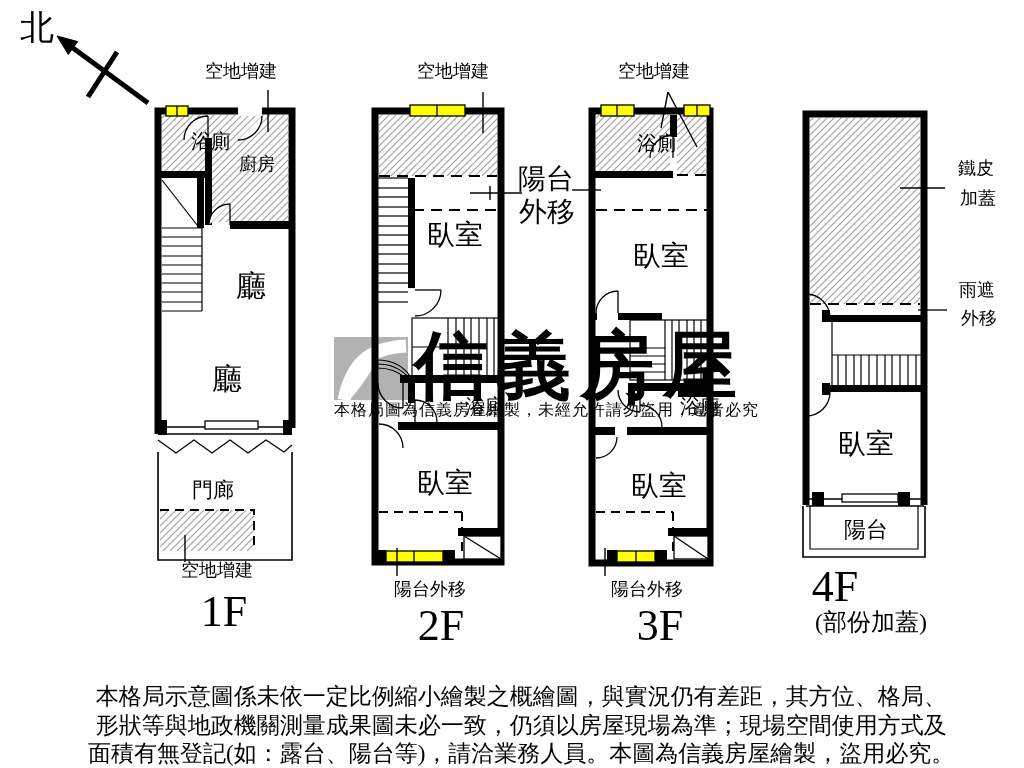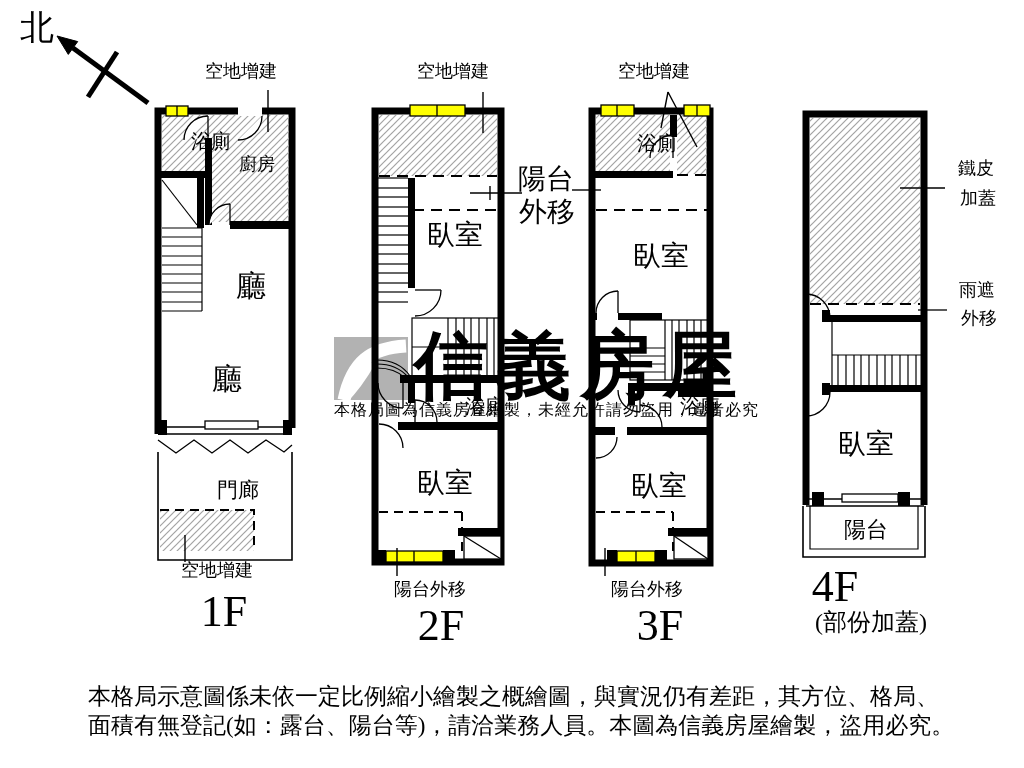--- a/index.html
+++ b/index.html
@@ -7,21 +7,21 @@
           font-family:"Liberation Serif","DejaVu Serif",serif;}
   .wm{position:absolute;z-index:1;color:#aeaeae;}
   .wm-brand{left:414px;top:328px;font-size:74px;font-weight:bold;letter-spacing:9px;white-space:nowrap;color:#b2b2b2;}
   .wm-notice{left:334px;top:402px;font-size:16px;letter-spacing:1px;white-space:nowrap;color:#bdbdbd;}
   svg.plan{position:absolute;left:0;top:0;z-index:2;}
   .lbl{position:absolute;z-index:3;color:#000;white-space:nowrap;line-height:1.05;}
   .ctr{transform:translateX(-50%);}
   .s20{font-size:20px;margin-left:25px;} .s21{font-size:21px;} .s22{font-size:22px;}
   .s24{font-size:24px;} .s27{font-size:18px;} .s28{font-size:28px;}
   .s30{font-size:30px;} .s34{font-size:34px;} .s44{font-size:44px;}
-  .disc{position:absolute;left:88px;top:683px;z-index:3;font-size:23px;line-height:28.5px;color:#000;white-space:nowrap;}
+  .disc{position:absolute;left:88px;top:683px;z-index:3;font-size:23px;line-height:28.5px;color:#000;white-space:nowrap;text-align:center;}
 </style>
 </head>
 <body>
 
 <div class="canvas">
 
   <div class="wm wm-notice lbl" style="position:absolute;">本格局圖為信義房屋繪製，未經允許請勿盜用，違者必究</div>
   <div class="wm wm-brand lbl" style="position:absolute;">信義房屋</div>
 
   <svg class="plan" width="1024" height="768" viewBox="0 0 1024 768">
@@ -291,21 +291,21 @@
     </g>
   </svg>
 
   <div class="lbl s34" style="left:20px;top:10px;">北</div>
 
   <div class="lbl ctr s27" style="left:241px;top:62px;">空地增建</div>
   <div class="lbl ctr s20" style="left:186px;top:131px;">浴廁</div>
   <div class="lbl ctr s27" style="left:257px;top:155px;">廚房</div>
   <div class="lbl ctr s30" style="left:251px;top:270px;">廳</div>
   <div class="lbl ctr s30" style="left:227px;top:363px;">廳</div>
-  <div class="lbl ctr s21" style="left:238px;top:479px;">門廊</div>
+  <div class="lbl ctr s21" style="left:213px;top:479px;">門廊</div>
   <div class="lbl ctr s27" style="left:217px;top:561px;">空地增建</div>
   <div class="lbl ctr s44" style="left:224px;top:589px;">1F</div>
 
   <div class="lbl ctr s27" style="left:453px;top:62px;">空地增建</div>
   <div class="lbl ctr s28" style="left:455px;top:220px;">臥室</div>
   <div class="lbl ctr s20" style="left:460px;top:396px;">浴廁</div>
   <div class="lbl ctr s28" style="left:445px;top:468px;">臥室</div>
   <div class="lbl ctr s27" style="left:430px;top:580px;">陽台外移</div>
   <div class="lbl ctr s44" style="left:441px;top:603px;">2F</div>
 
@@ -324,16 +324,17 @@
   <div class="lbl ctr s27" style="left:978px;top:189px;">加蓋</div>
   <div class="lbl ctr s27" style="left:977px;top:281px;text-align:center;">雨遮</div>
   <div class="lbl ctr s27" style="left:979px;top:309px;">外移</div>
   <div class="lbl ctr s28" style="left:866px;top:429px;">臥室</div>
   <div class="lbl ctr s22" style="left:866px;top:518px;">陽台</div>
   <div class="lbl ctr s44" style="left:835px;top:564px;">4F</div>
   <div class="lbl ctr s24" style="left:871px;top:610px;">(部份加蓋)</div>
 
   <div class="disc">
     <div>本格局示意圖係未依一定比例縮小繪製之概繪圖，與實況仍有差距，其方位、格局、</div>
+    <div>形狀等與地政機關測量成果圖未必一致，仍須以房屋現場為準；現場空間使用方式及</div>
     <div>面積有無登記(如：露台、陽台等)，請洽業務人員。本圖為信義房屋繪製，盜用必究。</div>
   </div>
 
 </div>
 
 </body></html>

